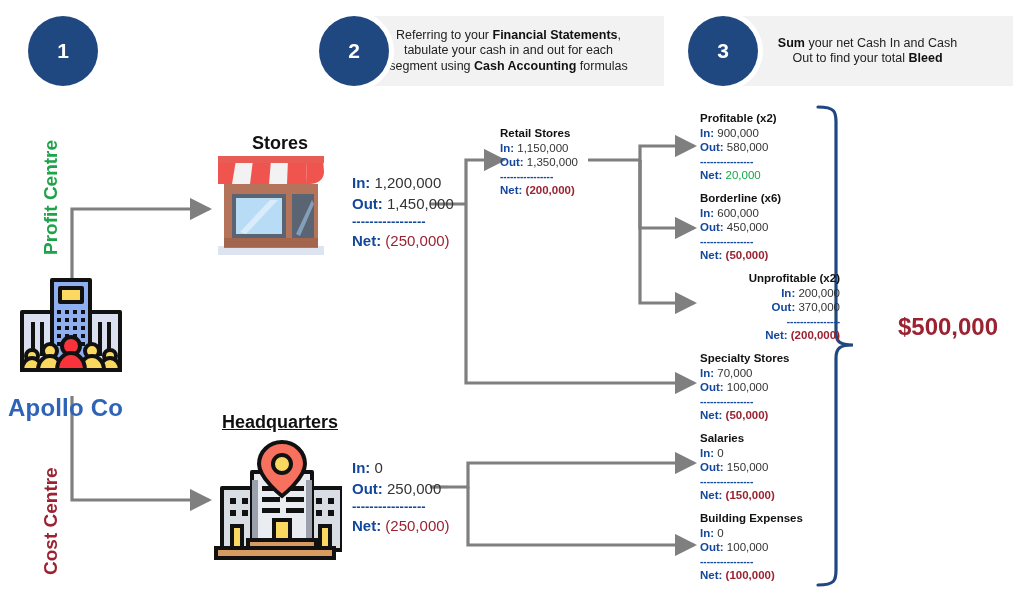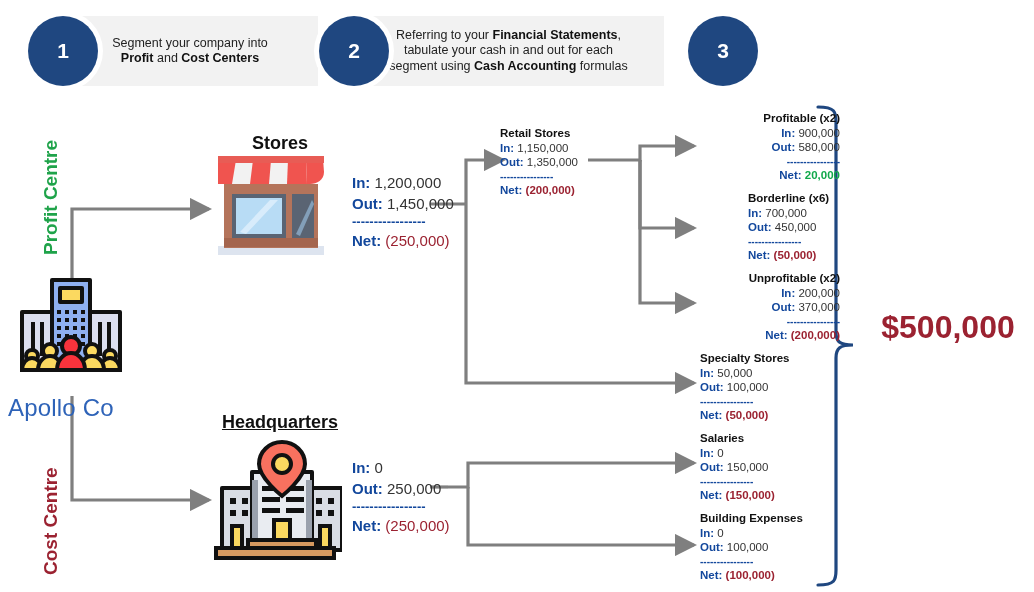--- a/index.html
+++ b/index.html
@@ -27,21 +27,21 @@
   #step3{left:688px;width:325px;}
   #step3 .bar{width:291px;}
 
   
   .vlabel{position:absolute;font-size:19px;font-weight:bold;
           transform-origin:0 0;transform:rotate(-90deg);white-space:nowrap;}
   #profit-centre{left:40px;top:255px;color:#1fa34a;}
   #cost-centre{left:40px;top:575px;color:#9b2231;}
 
   
-  #apollo-name{left:8px;top:394px;font-size:24px;font-weight:normal;color:#2e63b8;
+  #apollo-name{left:8px;top:394px;font-size:24px;font-weight:bold;color:#2e63b8;
                letter-spacing:.2px;}
 
   
   .caption{position:absolute;font-size:18px;font-weight:bold;color:#111;
            text-align:center;}
   #stores-caption{left:205px;top:133px;width:150px;}
   #hq-caption{left:200px;top:412px;width:160px;text-decoration:underline;}
 
   
   .bigstat{position:absolute;font-size:15px;line-height:21px;color:#333;}
@@ -51,34 +51,34 @@
   .bigstat .neg{color:#9b2231;font-weight:normal;}
   #stores-stat{left:352px;top:172px;}
   #hq-stat{left:352px;top:457px;}
 
   
   .stat{position:absolute;font-size:11.5px;line-height:14.5px;color:#333;width:140px;}
   .stat .title{font-weight:bold;color:#111;font-size:11.5px;}
   .stat .k{color:#12479c;font-weight:bold;}
   .stat .dash{color:#12479c;font-weight:bold;font-size:10px;line-height:13px;display:block;}
   .stat .neg{color:#9b2231;font-weight:bold;}
-  .stat .pos{color:#11a84b;font-weight:bold;}
+  .stat .pos{color:#11a84b;font-weight:normal;}
 
   #retail-stat{left:500px;top:126px;}
-  #r0{left:700px;top:111px;text-align:right;}
-  #r1{left:700px;top:191px;margin-left:48px;}
+  #r0{left:700px;top:111px;}
+  #r1{left:700px;top:191px;}
   #r2{left:700px;top:271px;text-align:right;}
   #r3{left:700px;top:351px;}
   #r4{left:700px;top:431px;}
   #r5{left:700px;top:511px;}
 
   
   #bleed{position:absolute;left:862px;top:312px;width:172px;text-align:center;}
   #bleed .l1{font-size:19px;font-weight:bold;color:#1f4780;line-height:25px;}
-  #bleed .l2{font-size:32px;font-weight:bold;color:#9b2231;line-height:30px;}
+  #bleed .l2{font-size:24px;font-weight:bold;color:#9b2231;line-height:30px;}
 
   svg.layer{position:absolute;left:0;top:0;width:1034px;height:592px;
             pointer-events:none;}
 </style>
 </head>
 <body>
 
 <svg class="layer">
   <defs>
     <marker id="arw" markerWidth="7" markerHeight="7" refX="6" refY="3.5" orient="auto" markerUnits="strokeWidth">
@@ -113,32 +113,32 @@
 </svg>
 
 <svg class="layer">
   <path d="M818,107 C835,107 836,112 836,122
            L836,332 C836,342 840,345 853,345
            C840,345 836,348 836,358
            L836,570 C836,580 835,585 818,585" fill="none" stroke="#1f4780" stroke-width="3.2" stroke-linecap="round"></path>
 </svg>
 
 <div class="step" id="step1">
-  <div class="bar">
-    <div class="txt">Segment your company into<br><b>Profit</b> and <b>Cost Centers</b></div>
-  </div>
   <div class="circ">1</div>
 </div>
 <div class="step" id="step2">
   <div class="bar">
     <div class="txt">Referring to your <b>Financial Statements</b>,<br>tabulate your cash in and out for each<br>segment using <b>Cash Accounting</b> formulas</div>
   </div>
   <div class="circ">2</div>
 </div>
 <div class="step" id="step3">
+  <div class="bar">
+    <div class="txt"><b>Sum</b> your net Cash In and Cash<br>Out to find your total <b>Bleed</b></div>
+  </div>
   <div class="circ">3</div>
 </div>
 
 <div class="vlabel" id="profit-centre">Profit Centre</div>
 <div class="vlabel" id="cost-centre">Cost Centre</div>
 
 <svg class="abs" style="left:12px;top:276px;" width="118" height="114" viewBox="0 0 118 114">
   <g stroke="#111" stroke-width="4" stroke-linejoin="round">
     <rect x="10" y="36" width="34" height="58" fill="#dcdff0"></rect>
     <rect x="74" y="36" width="34" height="58" fill="#dcdff0"></rect>
@@ -306,21 +306,21 @@
   <div>
     <span class="k">Net:</span>
     <span class="pos">20,000</span>
   </div>
 </div>
 
 <div class="stat" id="r1">
   <div class="title">Borderline (x6)</div>
   <div>
     <span class="k">In:</span>
-    <span>700,000</span>
+    <span>600,000</span>
   </div>
   <div>
     <span class="k">Out:</span>
     <span>450,000</span>
   </div>
   <span class="dash">----------------</span>
   <div>
     <span class="k">Net:</span>
     <span class="neg">(50,000)</span>
   </div>
@@ -340,21 +340,21 @@
   <div>
     <span class="k">Net:</span>
     <span class="neg">(200,000)</span>
   </div>
 </div>
 
 <div class="stat" id="r3">
   <div class="title">Specialty Stores</div>
   <div>
     <span class="k">In:</span>
-    <span>50,000</span>
+    <span>70,000</span>
   </div>
   <div>
     <span class="k">Out:</span>
     <span>100,000</span>
   </div>
   <span class="dash">----------------</span>
   <div>
     <span class="k">Net:</span>
     <span class="neg">(50,000)</span>
   </div>

